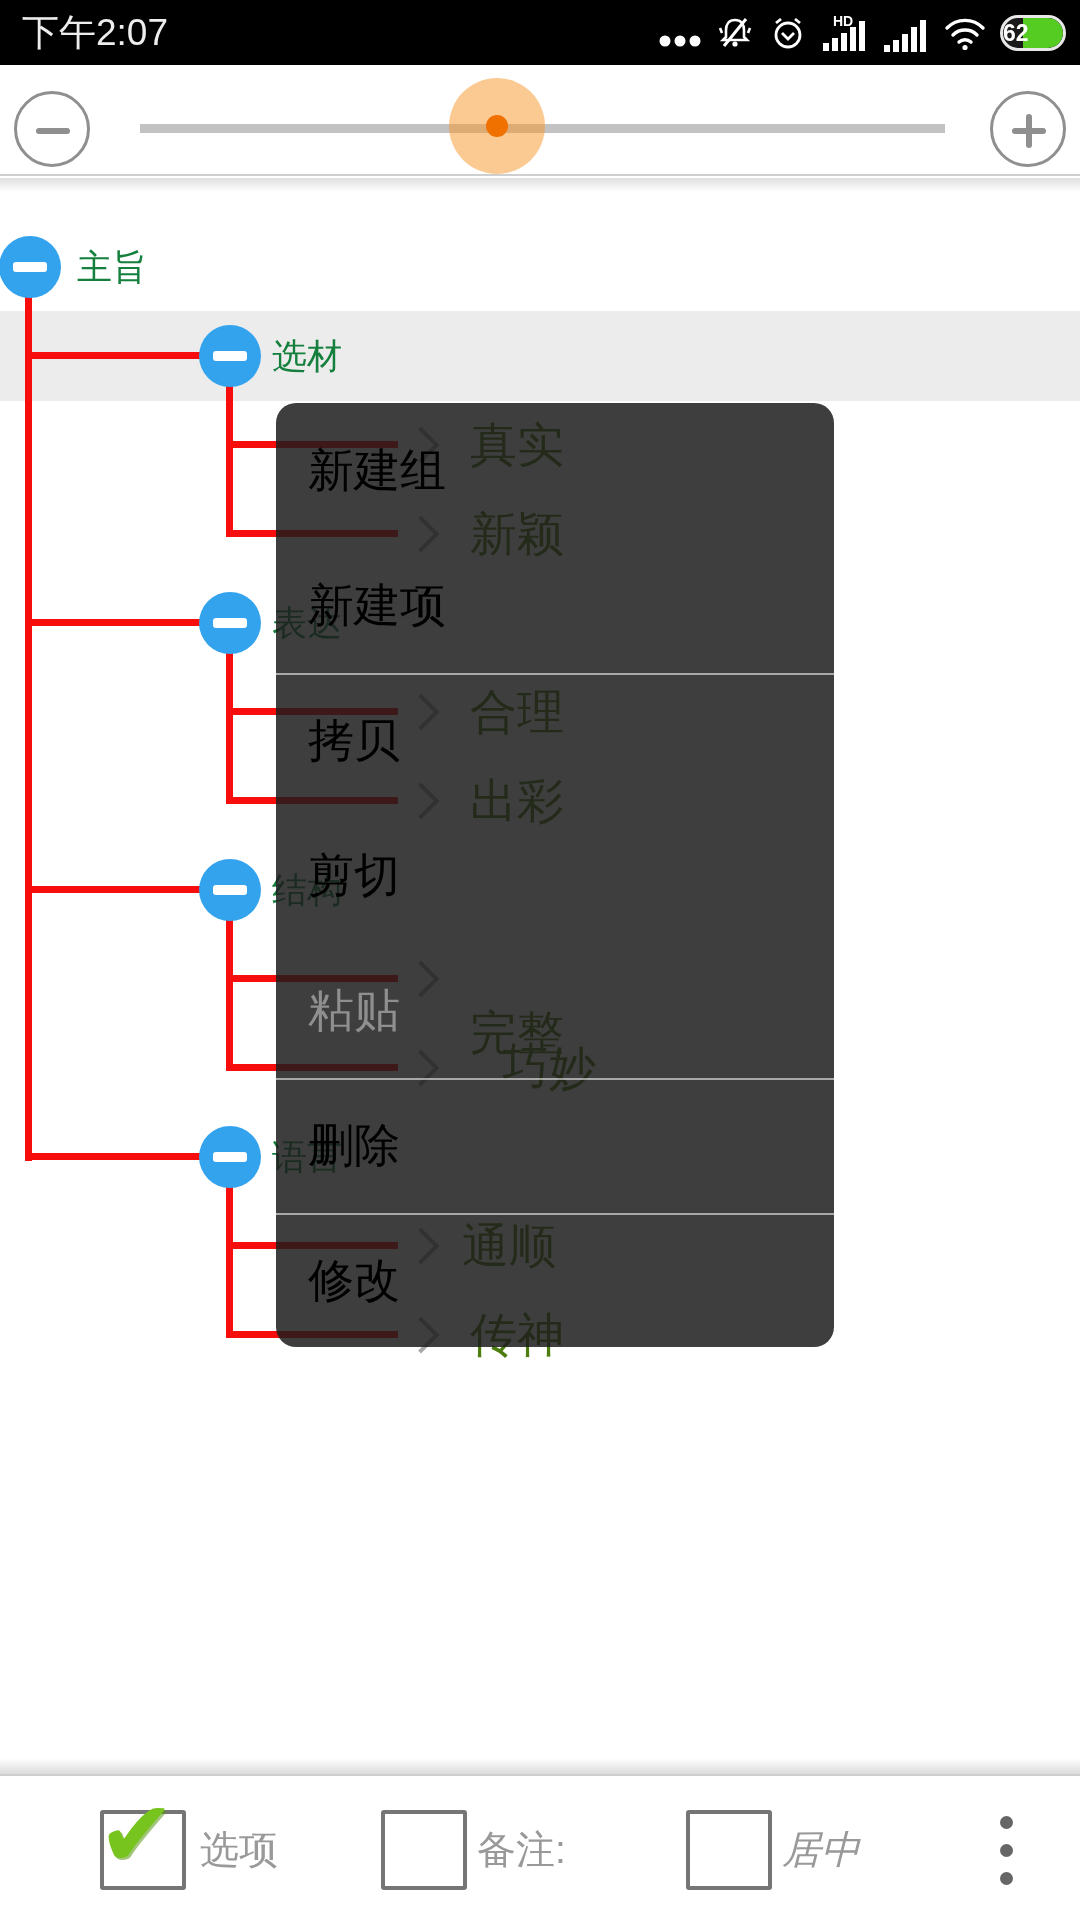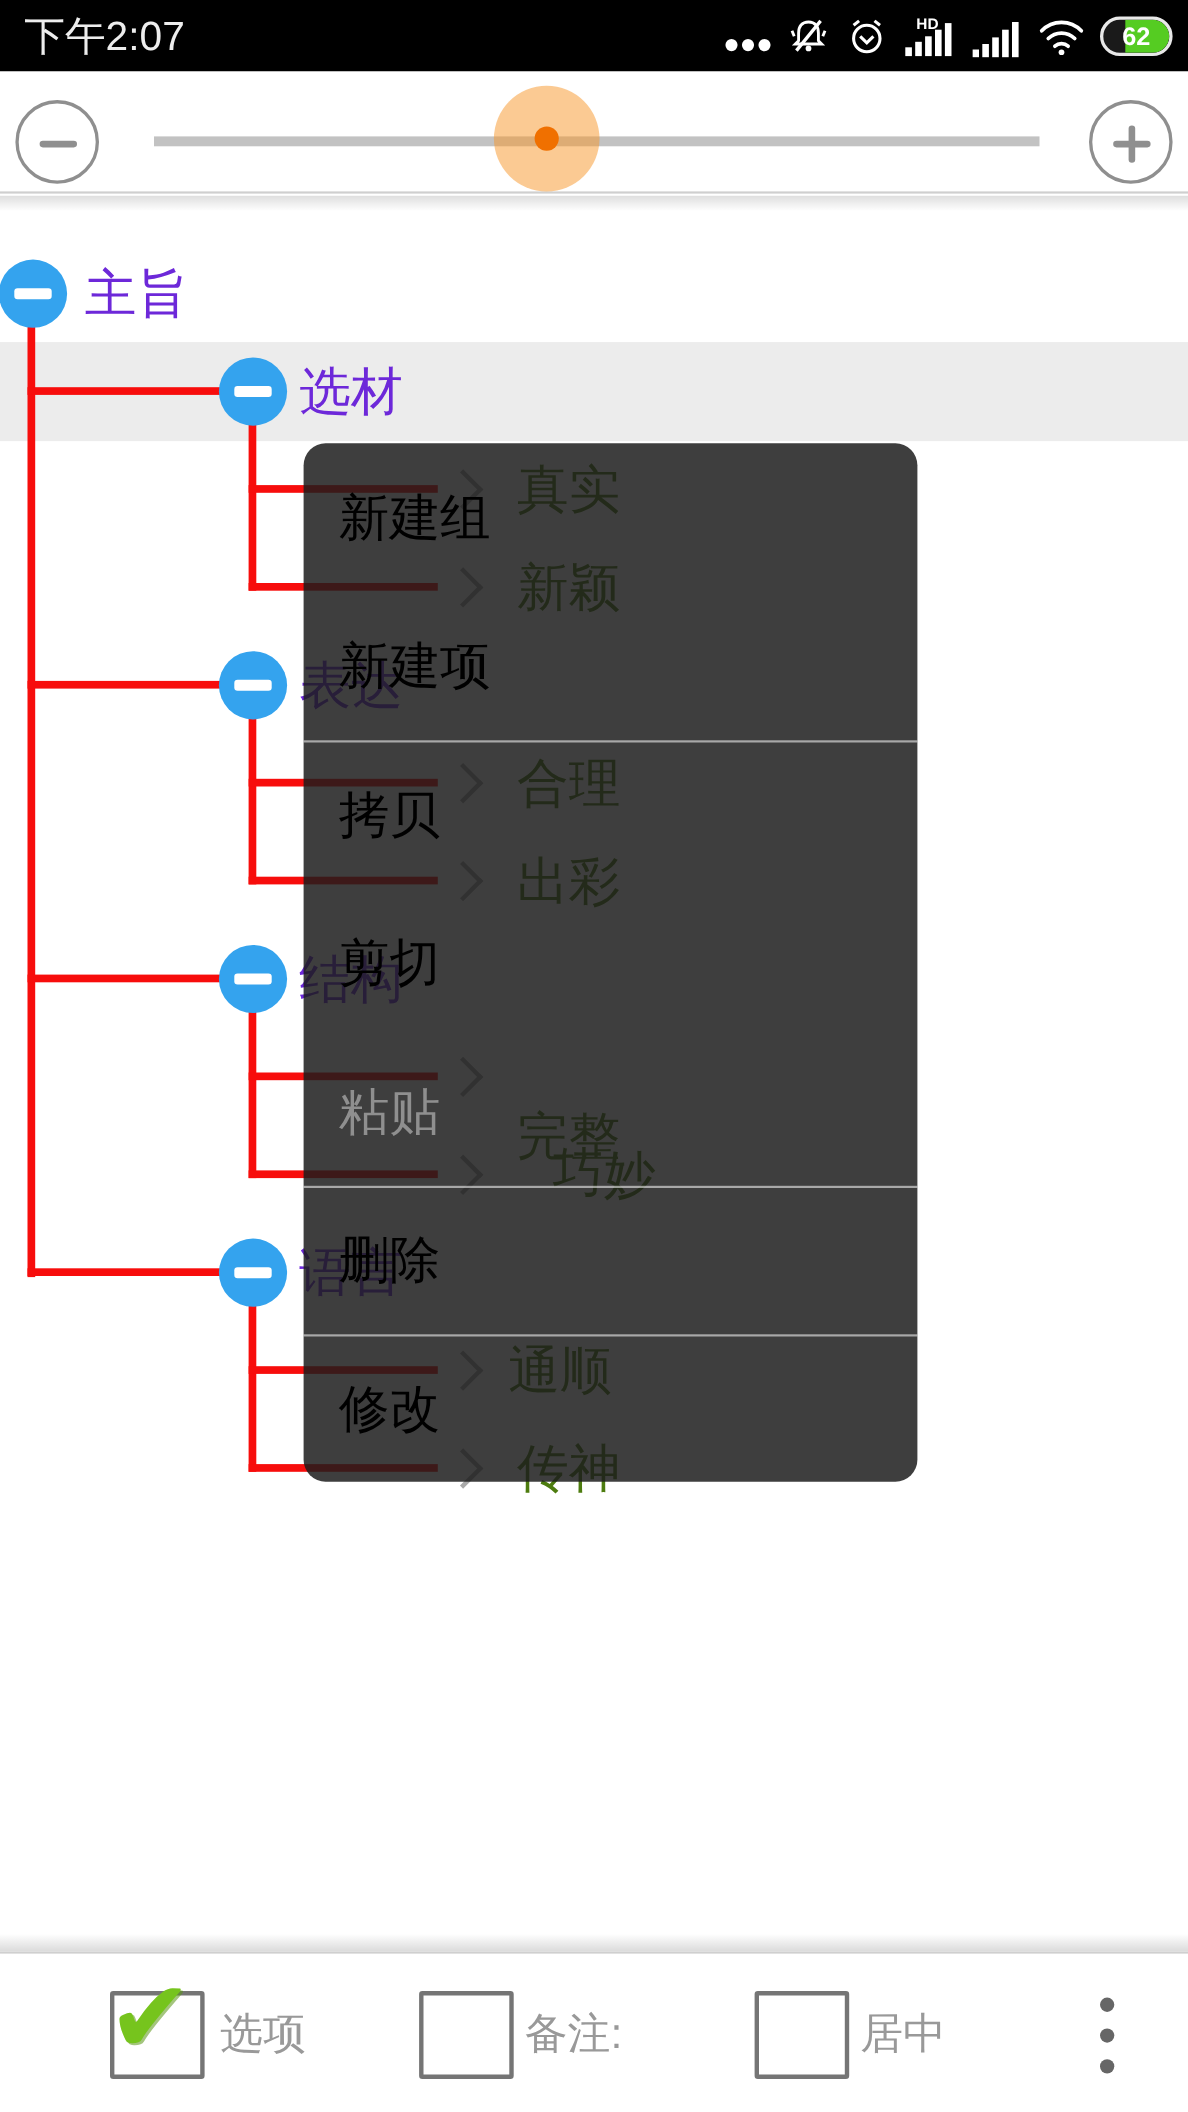--- a/index.html
+++ b/index.html
@@ -6,38 +6,38 @@
   *{box-sizing:border-box;font-family:"Liberation Sans","DejaVu Sans",sans-serif;}
   #screen{position:relative;width:1080px;height:1920px;background:#fff;overflow:hidden;margin:0 auto;}
 
   
   .statusbar{position:absolute;left:0;top:0;width:1080px;height:65px;background:#000;}
   .sb-time{position:absolute;left:22px;top:0;height:65px;line-height:65px;color:#ededed;font-size:37px;}
   .sb-icons{position:absolute;right:14px;top:0;height:65px;display:flex;align-items:center;gap:13px;}
   .sb-icons svg{display:block;}
   .battery{position:relative;width:66px;height:36px;border:3px solid #e8e8e8;border-radius:18px;overflow:hidden;background:#1a1a1a;}
   .battery-fill{position:absolute;right:0;top:0;height:100%;width:66%;background:#55cc22;border-radius:0 15px 15px 0;}
-  .battery-text{position:absolute;left:0;top:0;width:100%;height:30px;line-height:31px;text-align:center;color:#fff;font-size:23px;font-weight:bold;}
+  .battery-text{position:absolute;left:0;top:0;width:100%;height:30px;line-height:31px;color:#fff;font-size:23px;font-weight:bold;}
 
   
   .zoombar{position:absolute;left:0;top:65px;width:1080px;height:111px;background:#fff;border-bottom:2px solid #cfcfcf;}
   .zoom-shadow{position:absolute;left:0;top:178px;width:1080px;height:14px;background:linear-gradient(to bottom,rgba(0,0,0,0.13),rgba(0,0,0,0));}
   .zbtn{position:absolute;top:26px;width:76px;height:76px;border:3px solid #8f8f8f;border-radius:50%;background:#fff;}
   .zbtn .bar-h{position:absolute;left:19px;top:34px;width:34px;height:6px;background:#8f8f8f;border-radius:3px;}
   .zbtn .bar-v{position:absolute;left:33px;top:20px;width:6px;height:34px;background:#8f8f8f;border-radius:3px;}
   .ztrack{position:absolute;left:140px;top:59px;width:805px;height:9px;background:#c2c2c2;}
   .zhalo{position:absolute;left:449px;top:13px;width:96px;height:96px;border-radius:50%;background:rgba(248,150,40,0.5);}
   .zdot{position:absolute;left:486px;top:50px;width:22px;height:22px;border-radius:50%;background:#f07000;}
 
   
   .row-highlight{position:absolute;left:0;top:311px;width:1080px;height:90px;background:#ececec;}
   .rline{position:absolute;background:#f70d0c;}
   .circle{position:absolute;width:62px;height:62px;border-radius:50%;background:#34a3ee;}
   .minusbar{position:absolute;left:14px;top:26px;width:34px;height:10px;background:#fff;border-radius:3px;}
-  .nlabel{position:absolute;height:68px;line-height:68px;font-size:47px;color:#6d28d9;white-space:nowrap;}
+  .nlabel{position:absolute;height:68px;line-height:68px;font-size:35px;color:#15803d;white-space:nowrap;}
   .clabel{position:absolute;height:68px;line-height:68px;font-size:47px;color:#4d7c0f;white-space:nowrap;}
   .chev{position:absolute;width:26px;height:26px;border-top:4px solid #a9a9a9;border-right:4px solid #a9a9a9;transform:rotate(45deg);}
 
   
   .ctxmenu{position:absolute;left:276px;top:403px;width:558px;height:944px;background:rgba(28,28,28,0.85);border-radius:20px;}
   .menu-item{position:absolute;left:0;width:558px;height:135px;line-height:135px;padding-left:32px;font-size:46px;color:#000000;}
   .menu-item.disabled{color:#8f8f8f;}
   .menu-divider{position:absolute;left:0;width:558px;height:2px;background:rgba(255,255,255,0.55);}
 
   
@@ -211,21 +211,21 @@
   <div class="toolbar">
     <span class="tb-box" style="left:100px;">
       <span class="tb-check">✔</span>
     </span>
     <span class="tb-label" style="left:200px;">选项</span>
 
     <span class="tb-box" style="left:381px;"></span>
     <span class="tb-label" style="left:477px;">备注:</span>
 
     <span class="tb-box" style="left:686px;"></span>
-    <span class="tb-label" style="left:782px;">居中</span>
+    <span class="tb-label" style="left:782px;font-style:italic;">居中</span>
 
     <span>
       <span class="tb-dot" style="top:40px;"></span>
       <span class="tb-dot" style="top:68px;"></span>
       <span class="tb-dot" style="top:96px;"></span>
     </span>
   </div>
 
 </div>
 

